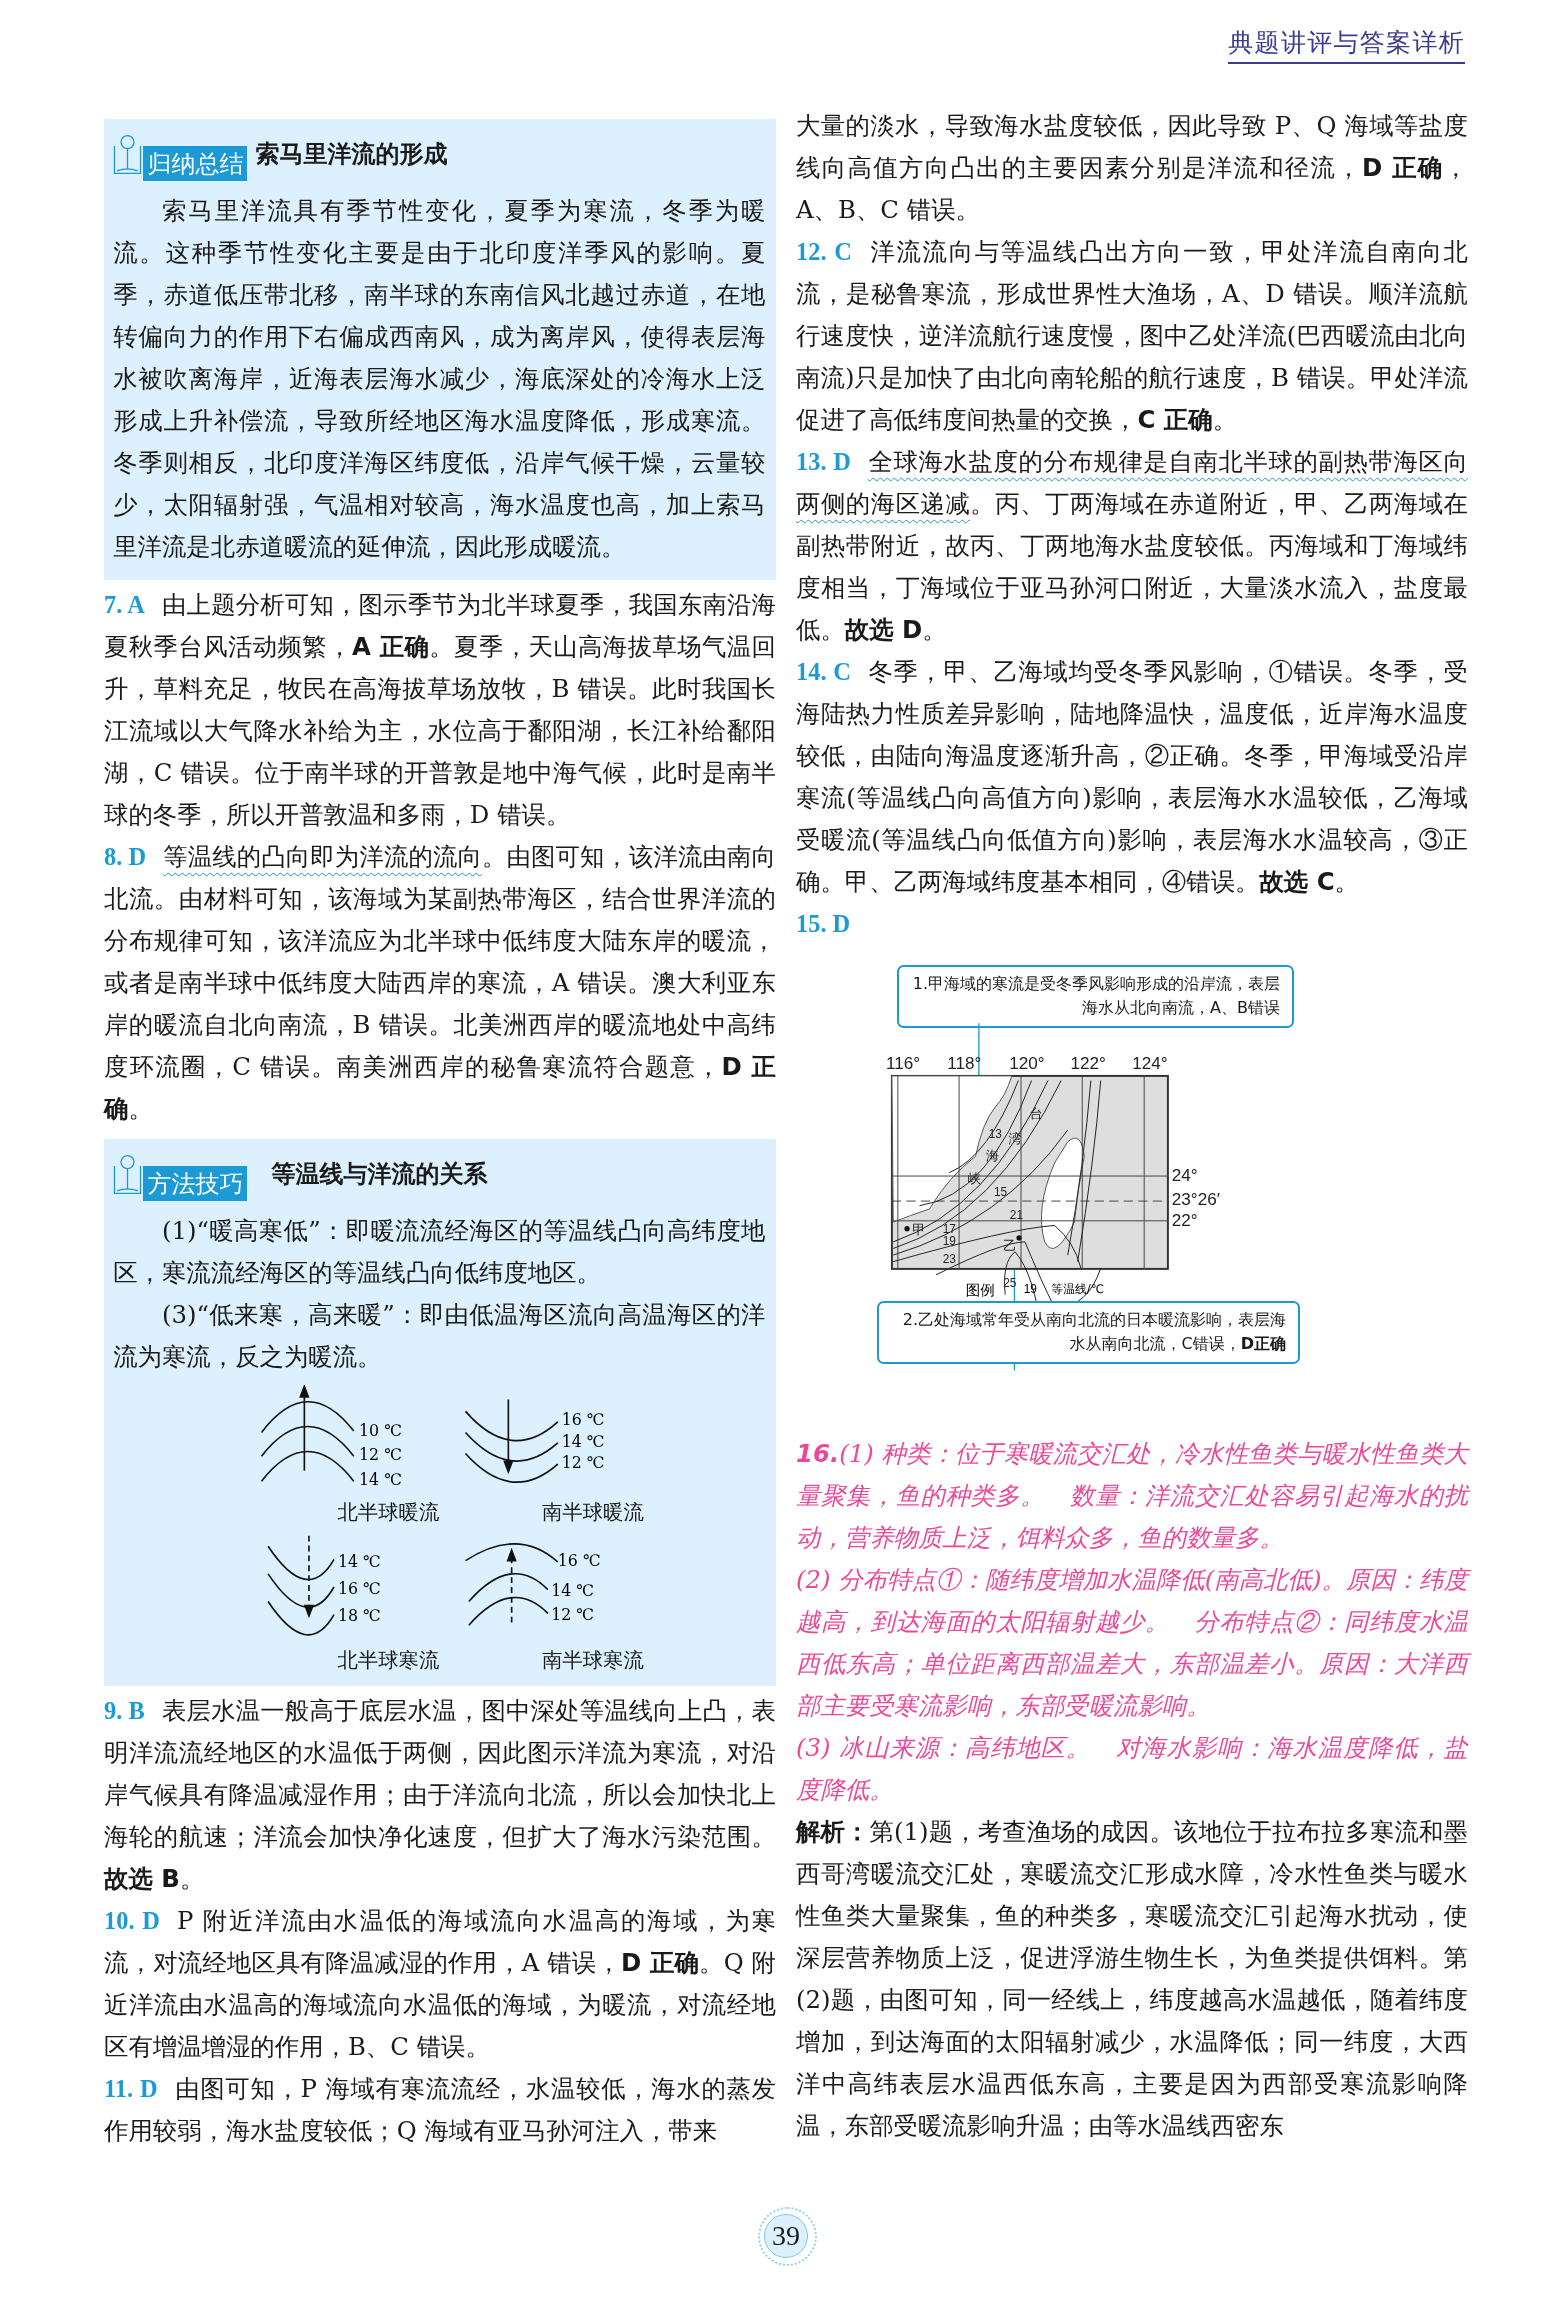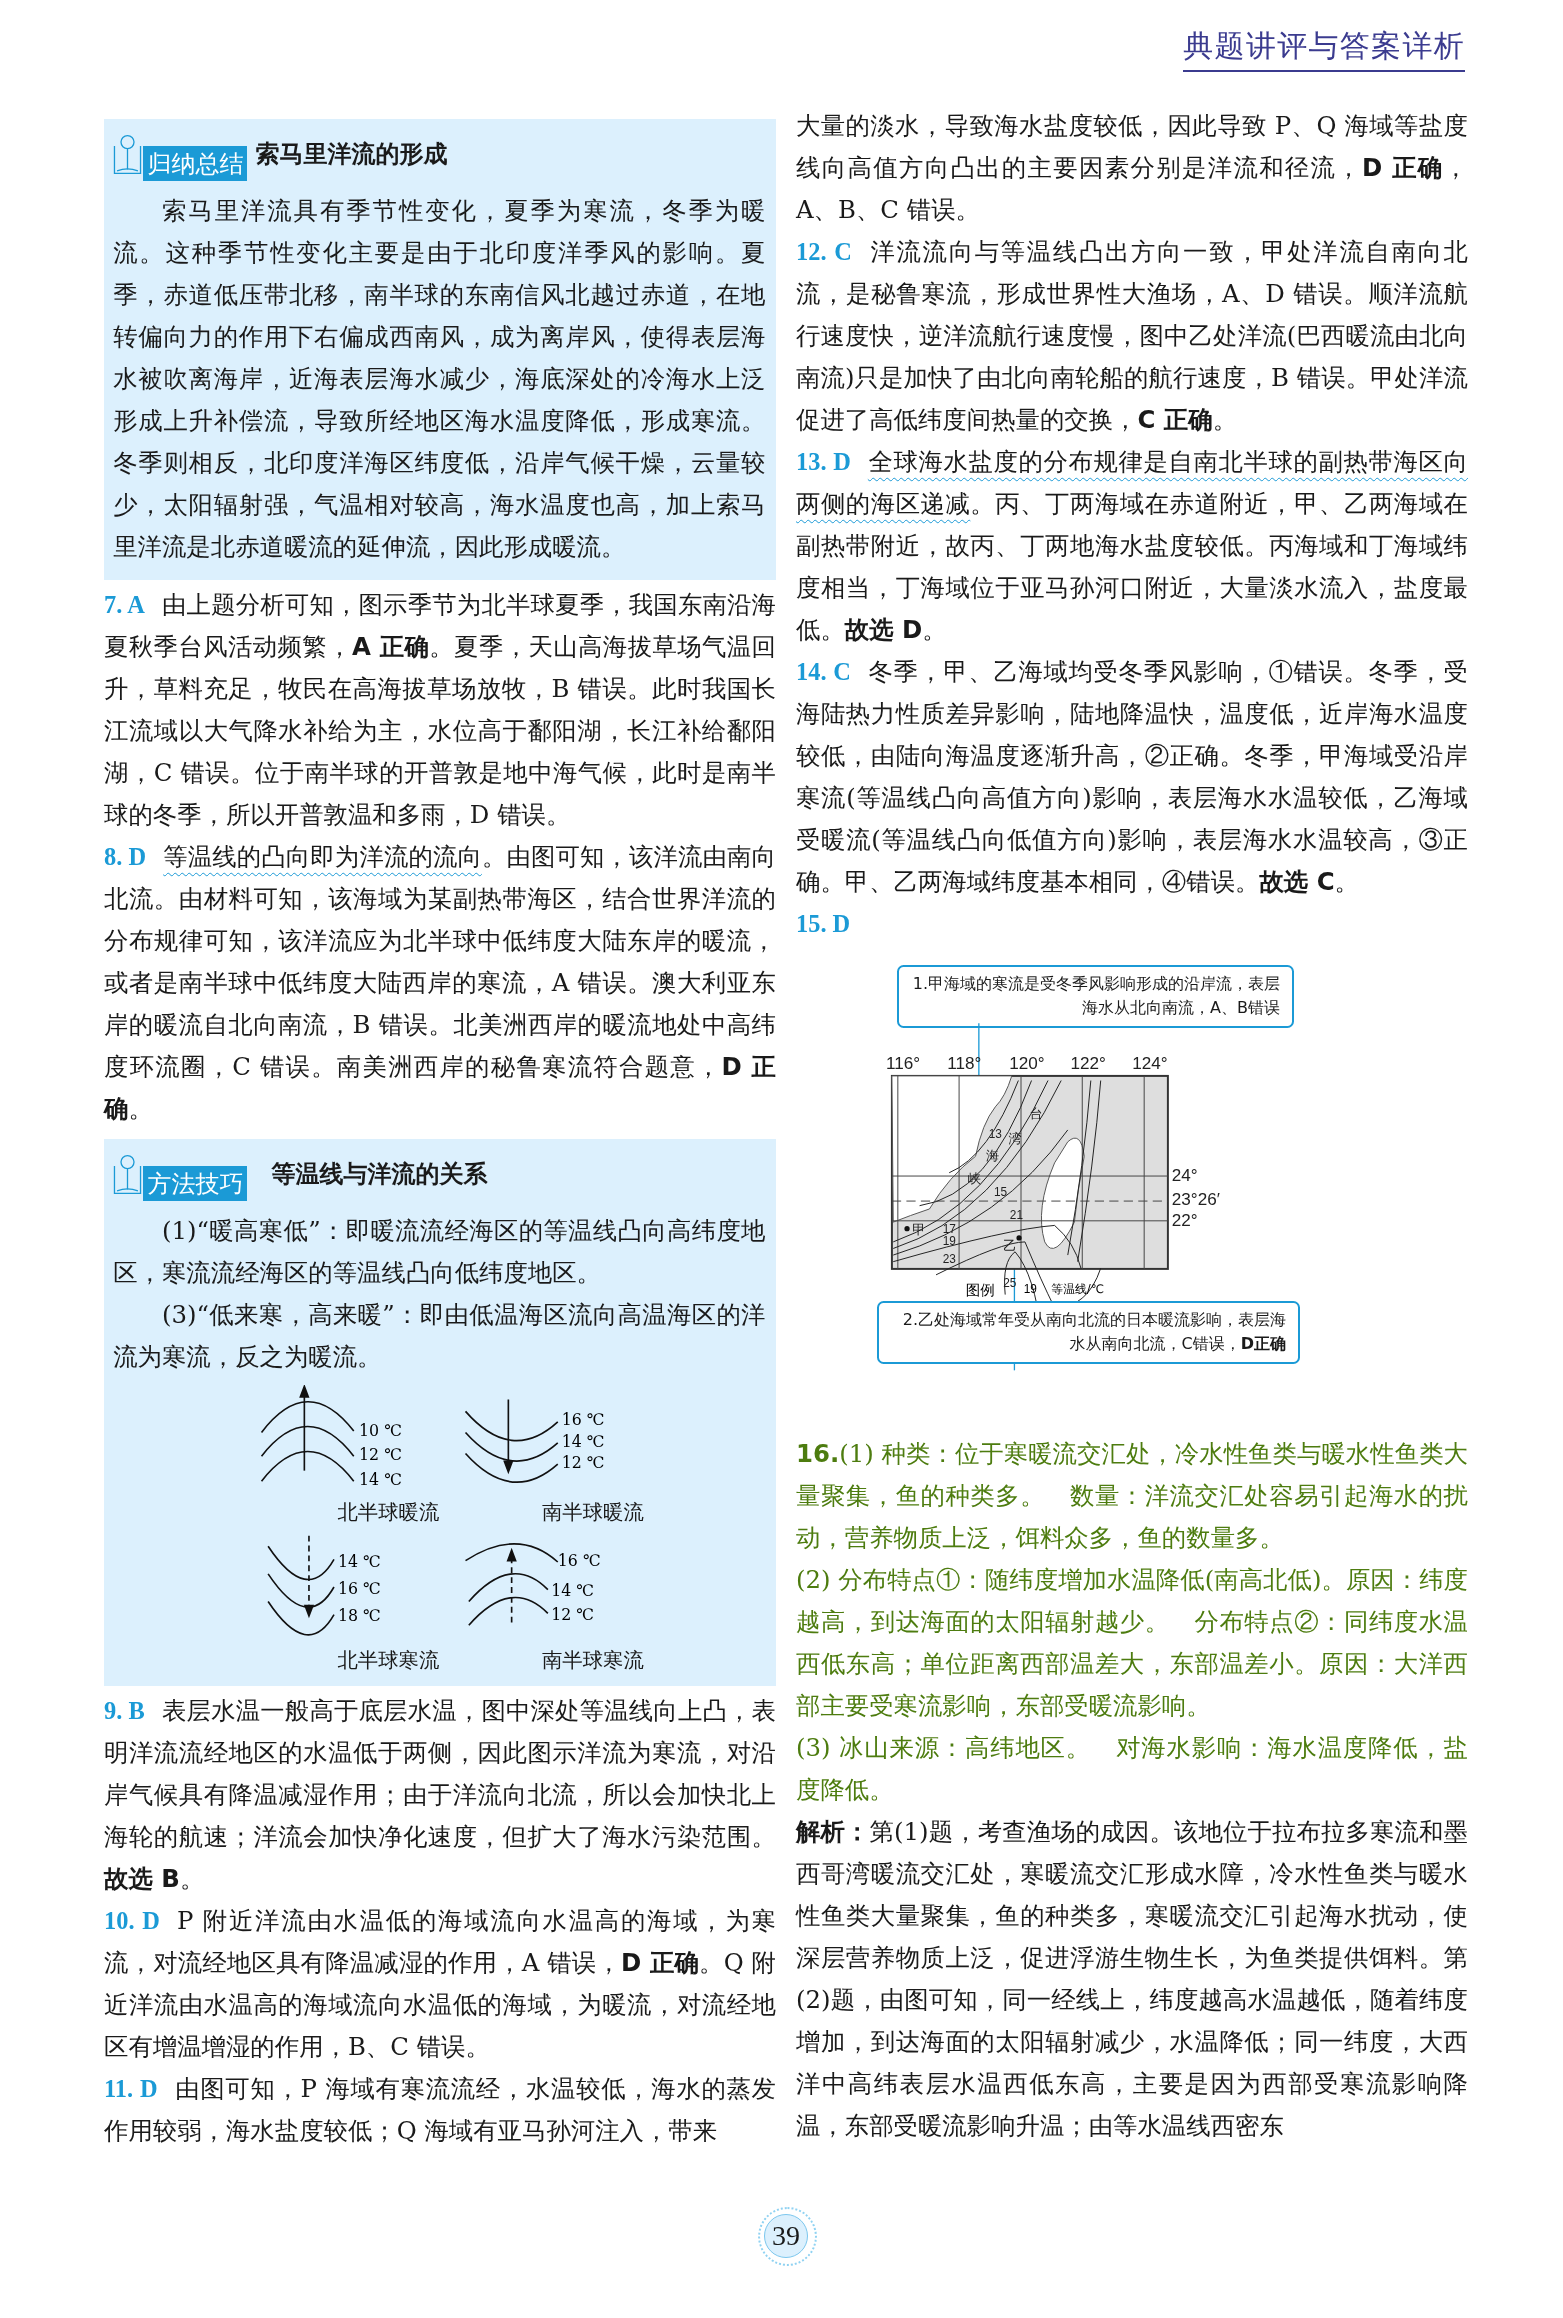--- a/index.html
+++ b/index.html
@@ -1,37 +1,37 @@
 <!DOCTYPE html>
 <html style="font-size:10.5px"><head>
 <meta charset="utf-8">
 <style>
   html, body { margin:0; padding:0; background:#ffffff; }
   body { width:1564px; height:2319px; position:relative; overflow:hidden;
          font-family:"DejaVu Serif", "Liberation Serif", serif; color:#1a1a1a; }
   .header { position:absolute; right:99px; top:26px; font-family:"DejaVu Sans","Liberation Sans",sans-serif;
-            font-size:30px; color:#3b3b8f; border-bottom:2px solid #3b3b8f; padding-bottom:2.6px; letter-spacing:1.3px; }
+            font-size:25px; color:#3b3b8f; border-bottom:2px solid #3b3b8f; padding-bottom:2.6px; letter-spacing:1.3px; }
   .col { position:absolute; top:119px; width:672px; }
   .col.left { left:104px; }
   .col.right { left:796px; top:105px; }
   .p { font-size:24.4px; line-height:42px; margin:0; text-align:justify; text-justify:inter-ideograph; }
   .num { color:#1b9ad6; font-family:"Liberation Serif", serif; font-weight:bold; margin-right:17px; }
   .b { font-weight:bold; font-family:"DejaVu Sans","Liberation Sans",sans-serif; }
   .wavy { text-decoration:underline wavy #1b9ad6; text-decoration-thickness:1.3px; text-underline-offset:6.6px; }
   .box { background:#dcf0fd; padding:12px 10.5px 12px 9.2px; margin:0 0 4px 0; position:relative; }
   .box .p { font-size:24.4px; line-height:42px; }
   .box-title { display:flex; align-items:center; height:46px; margin-bottom:13px; }
   .tag { background:#1b9ad6; color:#fff; font-family:Liberation Mono, monospace; font-size:24px; padding:1.3px 4px;margin-top:19px; }
   .box-title .title { font-family:"DejaVu Sans",sans-serif; font-weight:bold; font-size:24px; margin-left:8px; }
   .book-icon { width:29px; height:43px; margin-right:1.3px; }
   .indent { text-indent:2em; }
   .diag { display:grid; grid-template-columns:1fr 1fr; width:409px; margin:6.6px auto 0 auto; row-gap:6.6px; }
   .diag svg { width:198px; height:112px; display:block; }
   .diag .cap { font-size:20.4px; text-align:right; padding-left:40px; margin-top:1.3px; }
-  .blue { color:#4d7c0f; }
+  .blue { color:#ec4899;font-style:italic; }
   .map-wrap { position:relative; width:494px; height:455px; margin:20px 0 0 61px;text-align:right; }
   .callout { position:absolute; border:2px solid #1b9ad6; border-radius:6.6px; background:#fff;
              font-family:"DejaVu Sans",sans-serif; font-size:16px; line-height:24px; padding:5.3px 12px; }
   .pagenum { position:absolute; left:764px; top:2214px; width:42px; height:42px; border-radius:50%;
              background:#dcf0fd; border:1.3px solid #7cc7ee; text-align:center; line-height:42px; font-size:28px;
              font-family:"Liberation Serif",serif; }
   .pagenum-ring { position:absolute; left:758px; top:2207px; width:55px; height:55px; border-radius:50%;
                   border:2px dotted #8fd2f2; }
 </style>
 </head>

